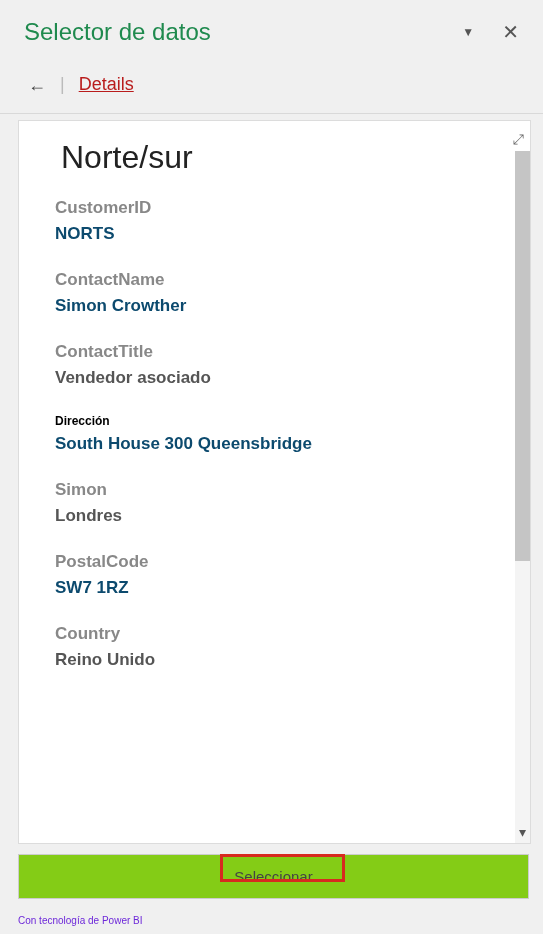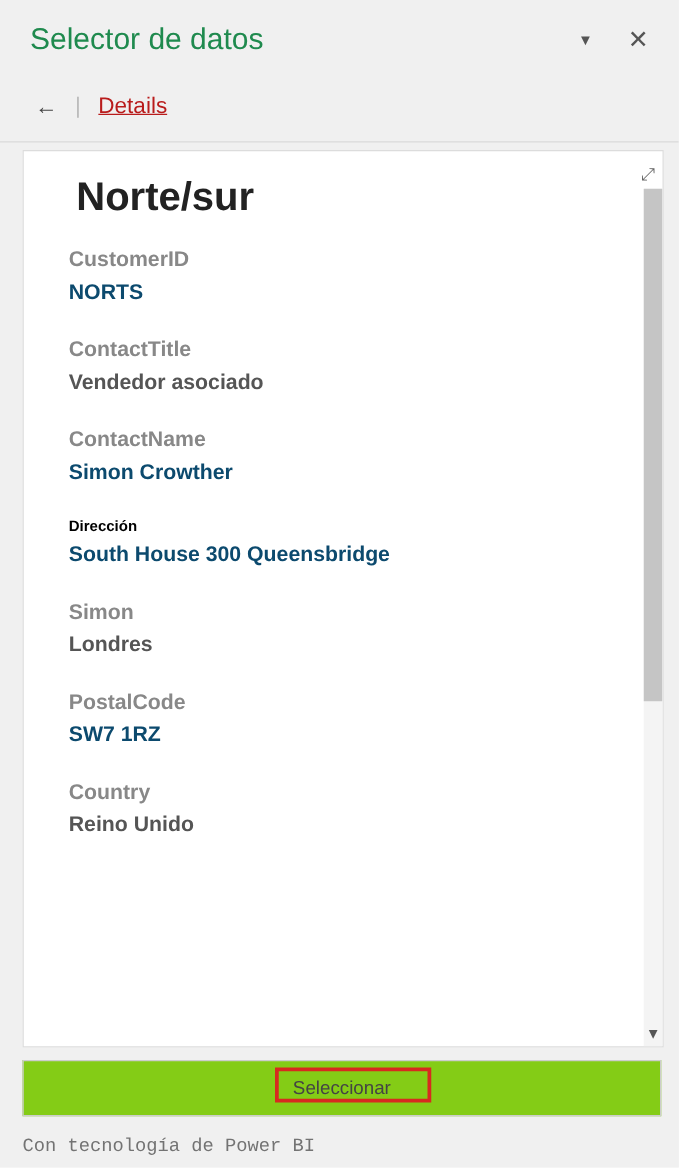--- a/index.html
+++ b/index.html
@@ -91,21 +91,21 @@
       top: 0;
       left: 0;
       right: 0;
       bottom: 0;
       overflow: hidden;
       padding: 18px 36px 10px 36px;
     }
     .card-title {
       font-size: 32px;
       color: #222;
-      font-weight: 700;
+      font-weight: 400;
       margin-bottom: 22px;
       padding-left: 6px;
     }
     .field {
       margin-bottom: 26px;
       font-weight: bold;
     }
     .field-label {
       color: #888;
       font-size: 17px;
@@ -175,23 +175,22 @@
       position: absolute;
       border: 3px solid #d72a1f;
       left: 220px;
       right: 198px;
       top: 854px;
       bottom: 52px;
       pointer-events: none;
     }
     .footer-text {
       padding: 8px 14px 8px 18px;
-      color: #737373;
-      font-size: 15px;
-      font-family: Liberation Mono, monospace;
+      color: #6d28d9;
+      font-size: 10px;
     }
   </style>
 </head>
 <body>
 
 <div class="pane">
   <div class="pane-header">
     <div class="pane-title">Selector de datos</div>
     <div class="pane-header-controls">
       <span class="caret-down">▼</span>
@@ -215,30 +214,30 @@
 
       <div class="scroll-region">
         <div class="card-title">Norte/sur</div>
 
         <div class="field">
           <div class="field-label">CustomerID</div>
           <div class="field-value">NORTS</div>
         </div>
 
         <div class="field">
+          <div class="field-label">ContactName</div>
+          <div class="field-value">Simon Crowther</div>
+        </div>
+
+        <div class="field">
           <div class="field-label">ContactTitle</div>
           <div class="field-value-md">Vendedor asociado</div>
         </div>
 
         <div class="field">
-          <div class="field-label">ContactName</div>
-          <div class="field-value">Simon Crowther</div>
-        </div>
-
-        <div class="field">
           <div class="field-label-sm">Dirección</div>
           <div class="field-value">South House 300 Queensbridge</div>
         </div>
 
         <div class="field">
           <div class="field-label">Simon</div>
           <div class="field-value-md">Londres</div>
         </div>
 
         <div class="field">

